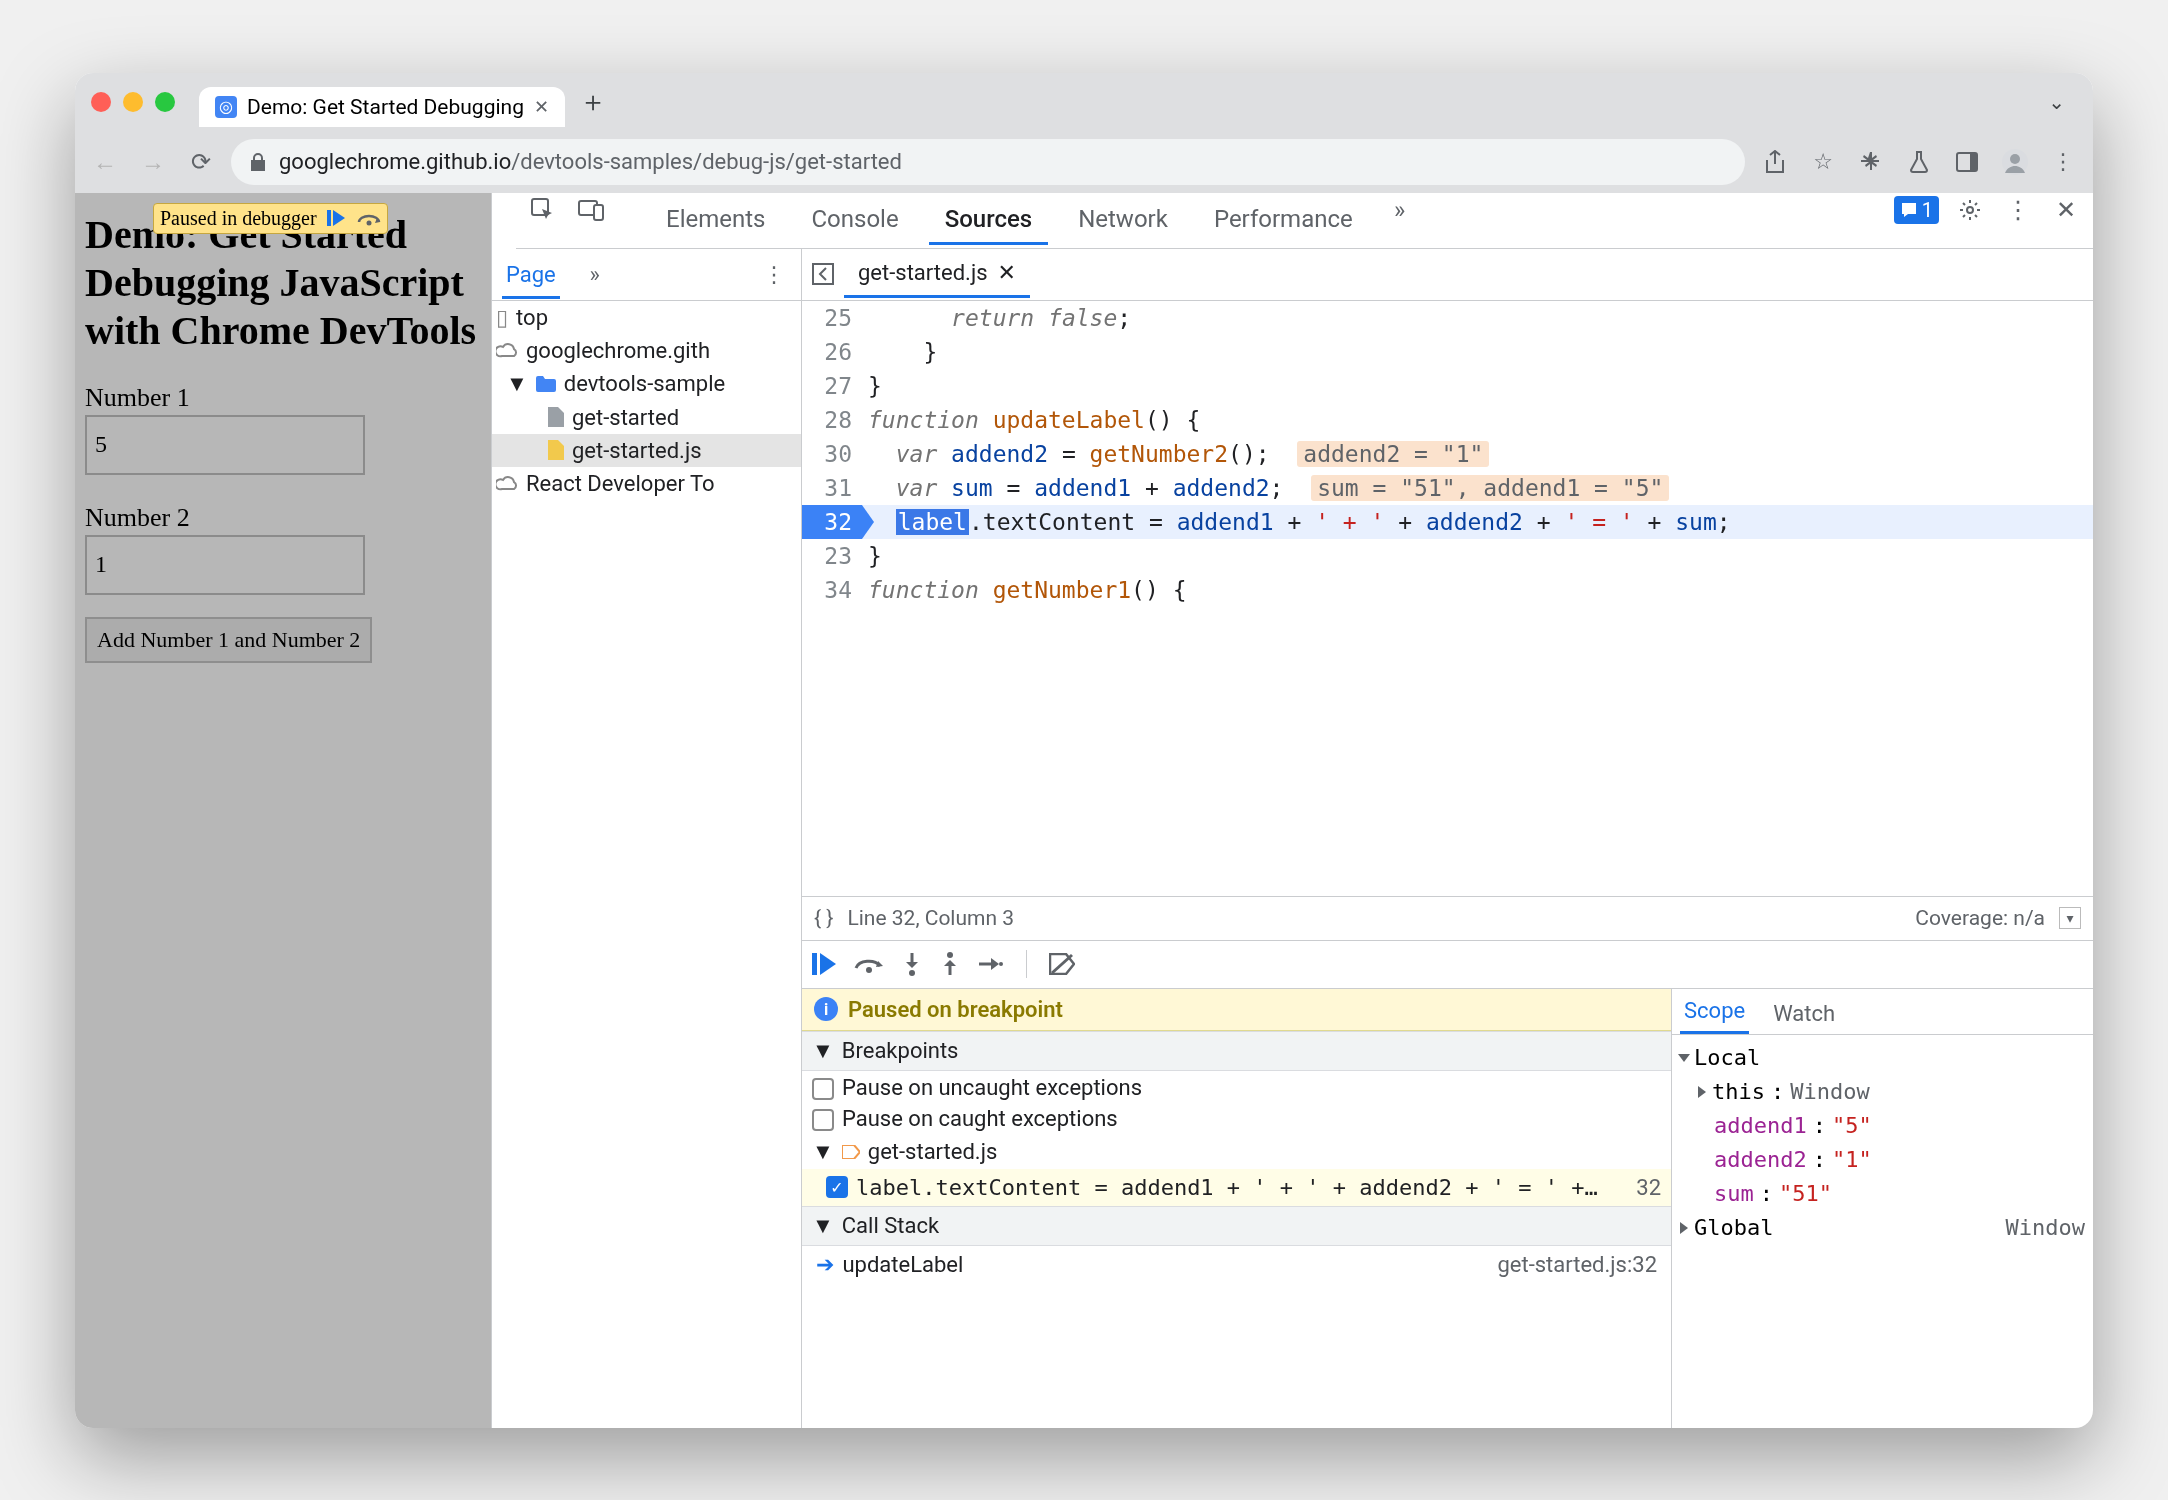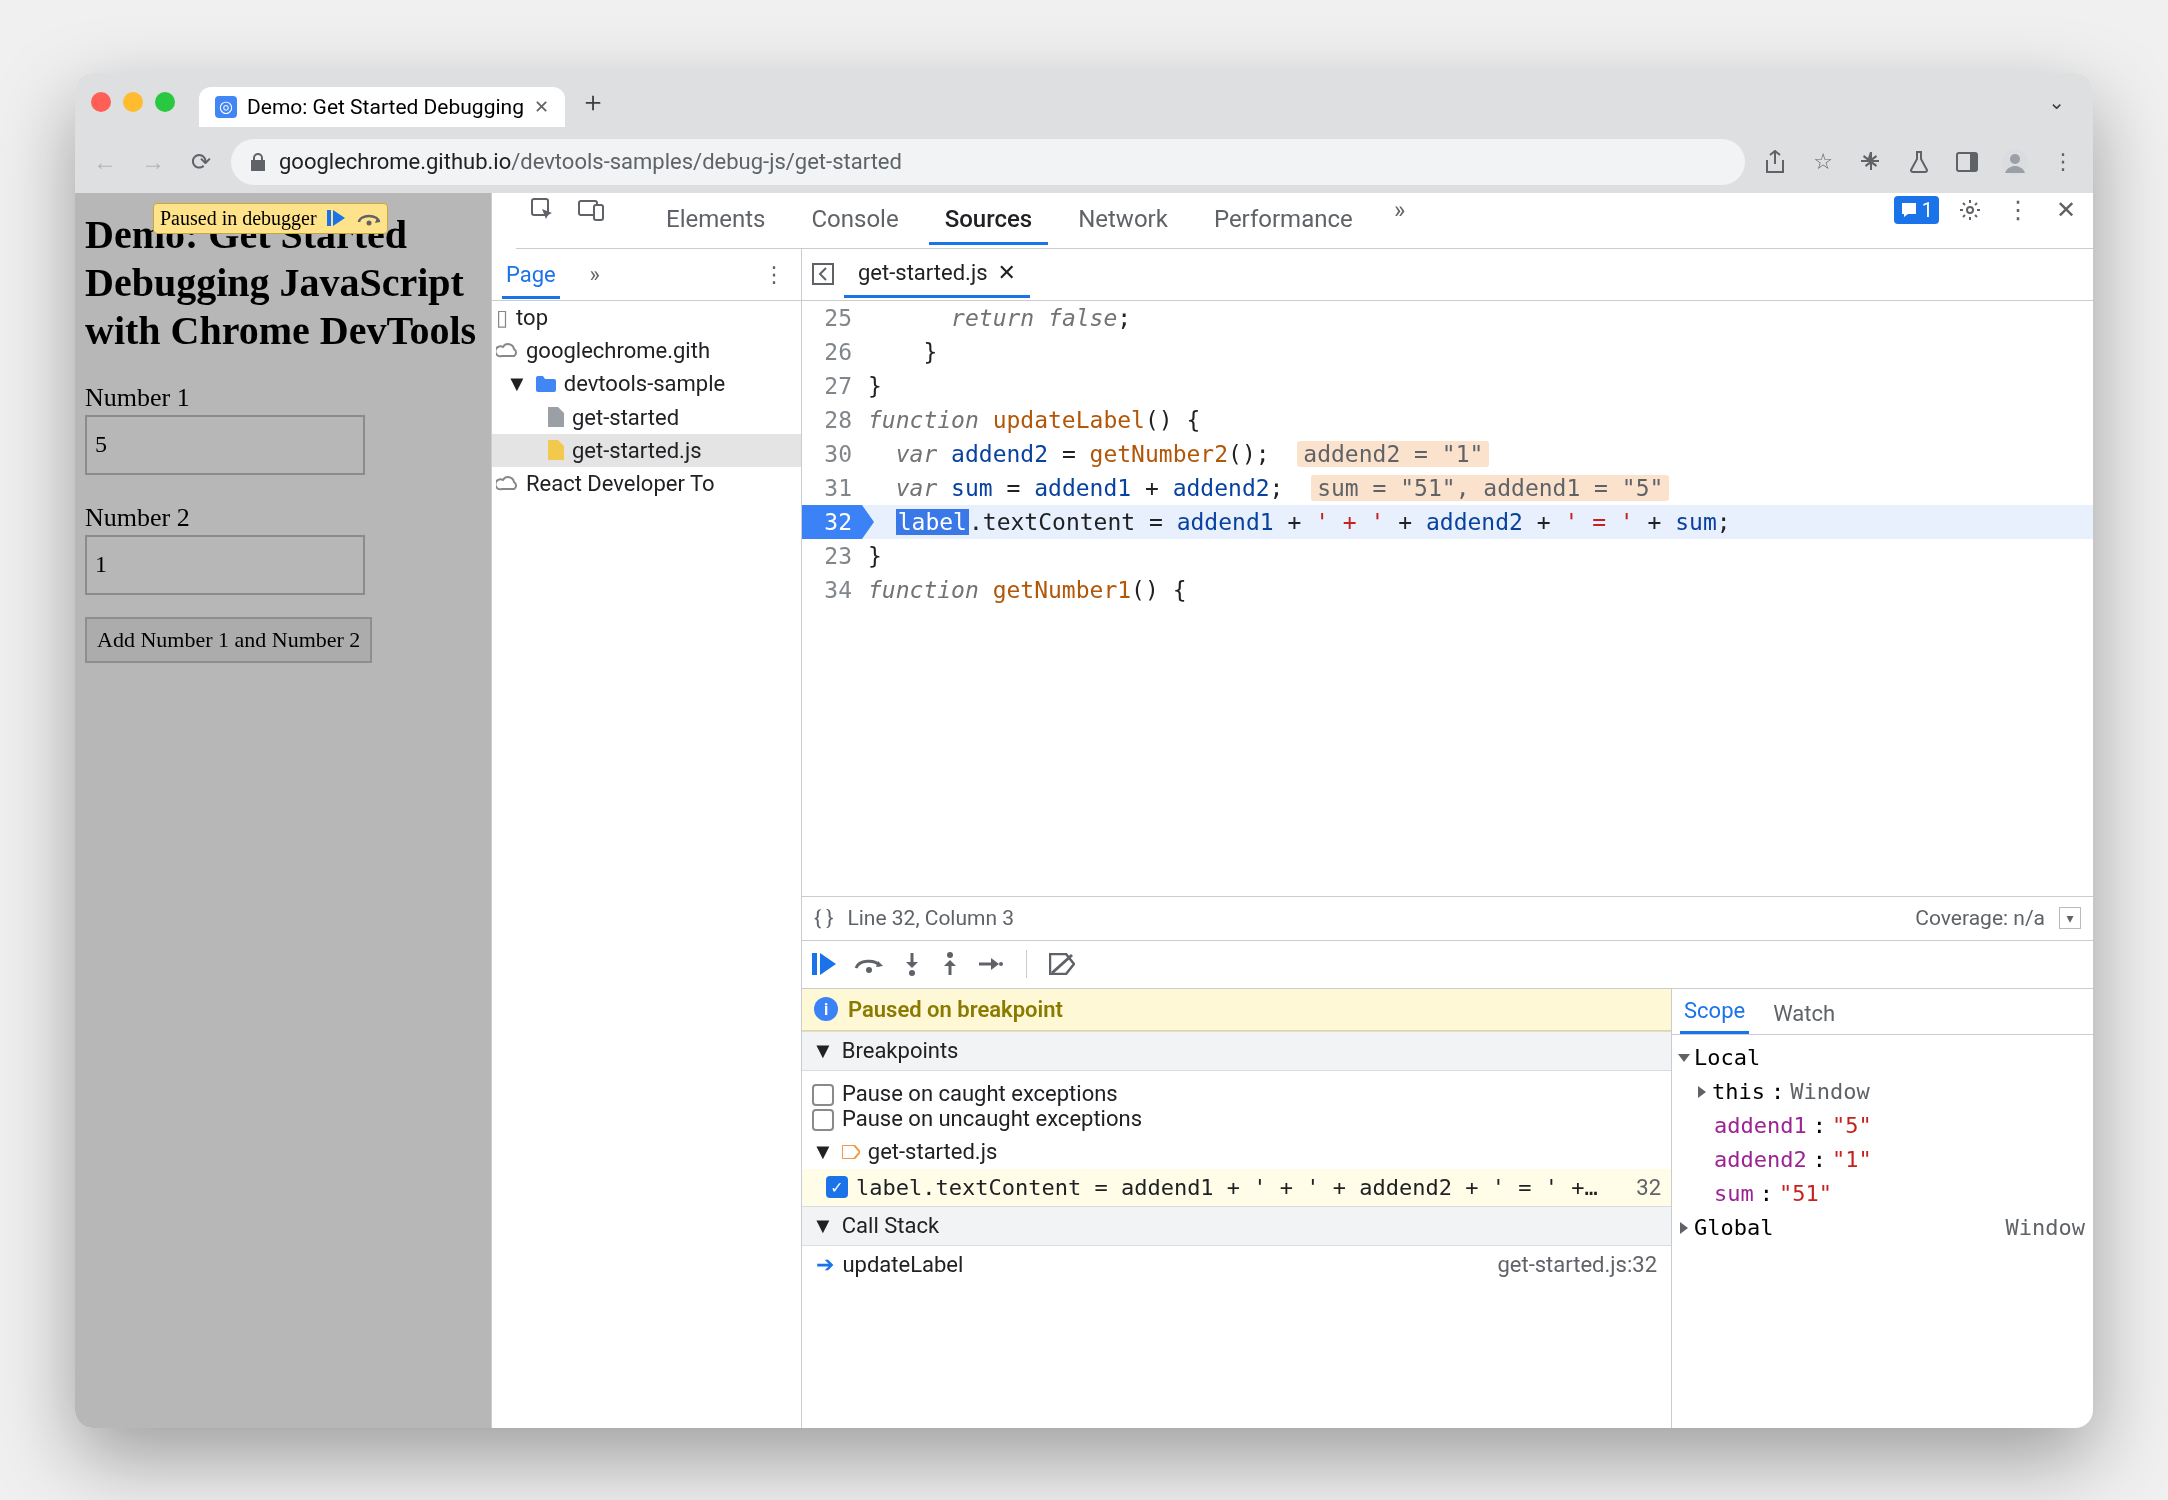--- a/index.html
+++ b/index.html
@@ -613,22 +613,22 @@
 
           <div class="lower">
             <div class="left-panels">
               <div class="banner">
                 <span class="info">i</span>
                 <span>Paused on breakpoint</span>
               </div>
 
               <div class="panel-head">▼ <span>Breakpoints</span></div>
               <div class="panel-body">
+                <div><span class="chk"></span><span>Pause on uncaught exceptions</span></div>
                 <div style="margin-top:6px;"><span class="chk"></span><span>Pause on caught exceptions</span></div>
-                <div><span class="chk"></span><span>Pause on uncaught exceptions</span></div>
               </div>
               <div class="bp-file-row">▼
                 <svg width="18" height="14" viewBox="0 0 18 14">
                     <path d="M0 0h12l6 7-6 7H0z" fill="none" stroke="#f2994a" stroke-width="2"></path>
                   </svg>
                 <span>get-started.js</span>
               </div>
               <div class="bp-line-row">
                 <span class="chk checked">✓</span>
                 <span style="font-family:Menlo,monospace;">label.textContent = addend1 + ' + ' + addend2 + ' = ' +…</span>

